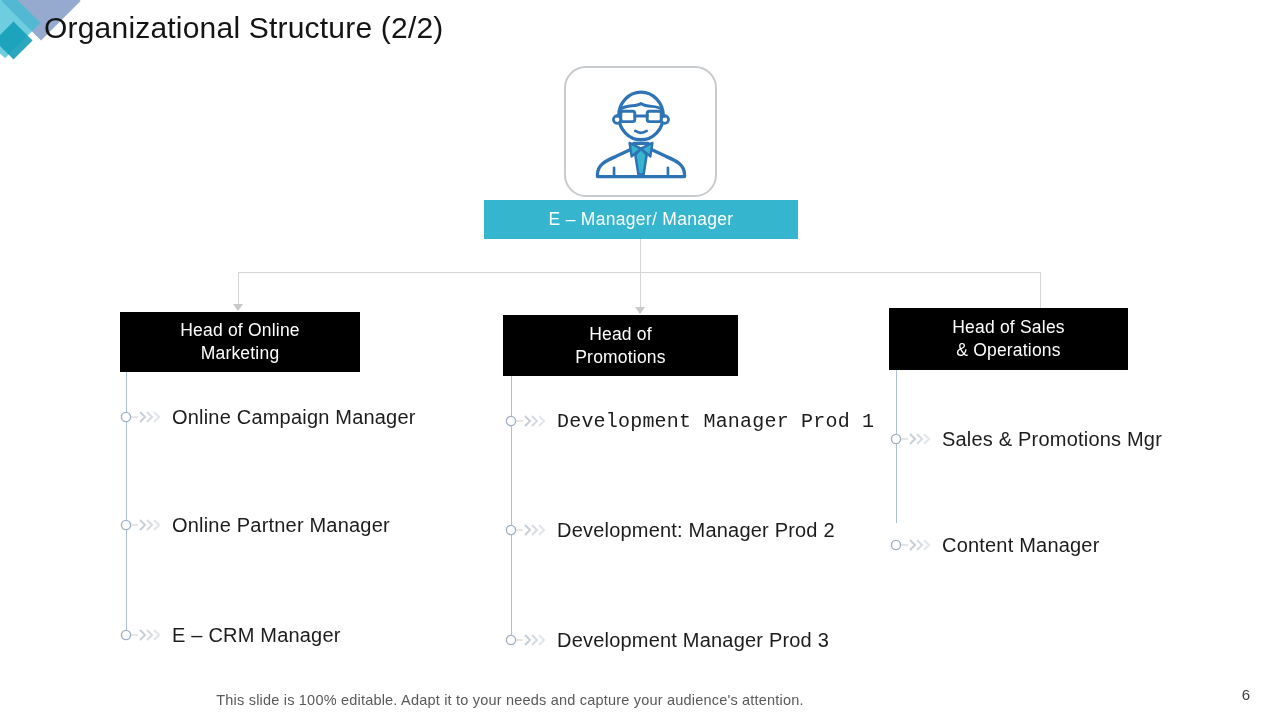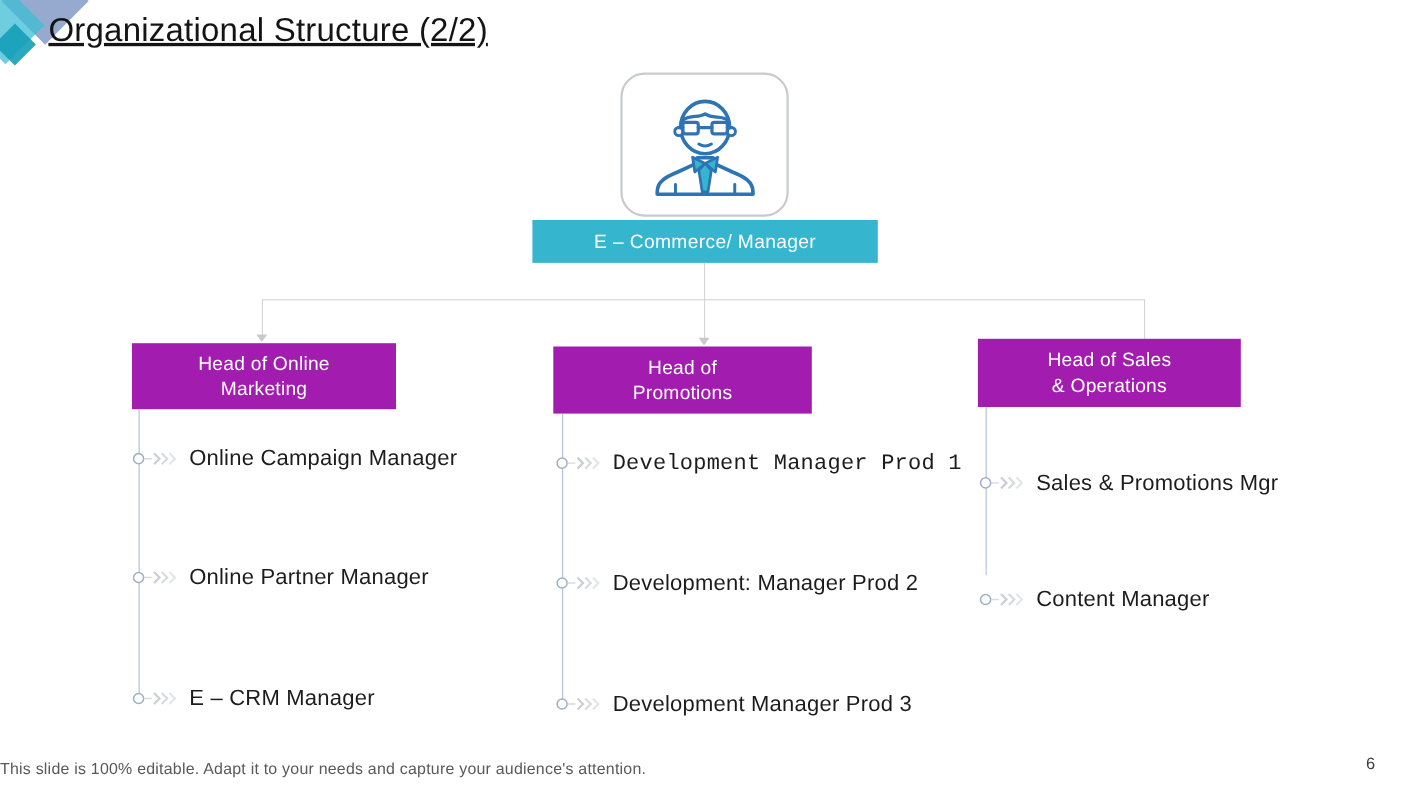--- a/index.html
+++ b/index.html
@@ -6,51 +6,51 @@
   html,body { width:1280px; height:720px; }
   body { font-family:"Liberation Sans", sans-serif; background:#ffffff; overflow:hidden; }
   .slide { position:relative; width:1280px; height:720px; background:#ffffff; overflow:hidden; }
 
   
   .deco { position:absolute; transform:rotate(45deg); }
   .deco-steel { left:13px; top:-27px; width:56px; height:56px; background:rgba(134,158,199,0.88); }
   .deco-teal  { left:-20px; top:-2px; width:50px; height:50px; background:rgba(62,189,212,0.75); }
   .deco-dark  { left:0px;  top:27px; width:27px; height:27px; background:rgba(20,158,184,0.9); }
 
-  .title { position:absolute; left:44px; top:11px; font-size:30px; color:#141414; letter-spacing:0.2px; white-space:nowrap;text-decoration:underline; }
+  .title { position:absolute; left:44px; top:11px; font-size:30px; color:#141414; letter-spacing:0.2px; white-space:nowrap; }
 
   
   .avatar-card { position:absolute; left:564px; top:66px; width:153px; height:131px;
     background:#fff; border:2px solid #c7cbce; border-radius:22px;
     display:flex; align-items:center; justify-content:center; }
 
   .banner { position:absolute; left:484px; top:200px; width:314px; height:39px;
     background:#35b6ce; color:#ffffff; font-size:17.5px; letter-spacing:0.3px;
     display:flex; align-items:center; justify-content:center; white-space:nowrap; }
 
   
   .cline { position:absolute; background:#d4d4d4; }
   .arrow-down { position:absolute; width:0; height:0;
     border-left:5px solid transparent; border-right:5px solid transparent;
     border-top:7px solid #c9c9c9; }
 
-  .bluebox { position:absolute; background:#a21caf; color:#ffffff;
+  .bluebox { position:absolute; background:#000000; color:#ffffff;
     display:flex; flex-direction:column; align-items:center; justify-content:center;
     font-size:17.5px; line-height:23px; text-align:center; letter-spacing:0.2px; }
   .box-1 { left:120px; top:312px; width:240px; height:60px; }
   .box-2 { left:503px; top:315px; width:235px; height:61px; }
   .box-3 { left:889px; top:308px; width:239px; height:62px; }
 
   .col-line { position:absolute; width:1px; background:#aebfd4; }
 
   .report-row { position:absolute; height:22px; display:flex; align-items:center; }
   .report-row svg { display:block; flex:0 0 auto; }
   .report-label { margin-left:7px; font-size:20px; color:#1c1c1c; white-space:nowrap; letter-spacing:0.2px; }
 
-  .footer { position:absolute; left:0; top:692px; width:1020px; text-align:left;
+  .footer { position:absolute; left:0; top:692px; width:1020px; text-align:center;
     color:#595959; font-size:14.5px; letter-spacing:0.2px; }
   .page-num { position:absolute; left:1226px; top:686px; width:40px; text-align:center;
     color:#3d3d3d; font-size:15px; }
 </style>
 </head>
 <body>
 
 <div class="slide">
 
   <div>
@@ -85,21 +85,21 @@
         <rect x="61" y="30" width="13.5" height="10" rx="2" stroke-width="2.8"></rect>
         <path d="M49 34.5 L61 34.5" stroke-width="2.8"></path>
         <path d="M35.5 34.5 L31.5 34.5" stroke-width="2.8"></path>
         <path d="M74.5 34.5 L78.5 34.5" stroke-width="2.8"></path>
 
         <path d="M49.5 49 Q55 52.5 60.5 49" stroke-width="2.6"></path>
       </g>
     </svg>
   </div>
 
-  <div class="banner">E – Commerce/ Manager</div>
+  <div class="banner">E – Manager/ Manager</div>
 
   <div class="cline" style="left:640px; top:239px; width:1px; height:33px;"></div>
   <div class="cline" style="left:238px; top:272px; width:803px; height:1px;"></div>
   <div class="cline" style="left:238px; top:272px; width:1px; height:33px;"></div>
   <div class="cline" style="left:640px; top:272px; width:1px; height:36px;"></div>
   <div class="cline" style="left:1040px; top:272px; width:1px; height:36px;"></div>
   <div class="arrow-down" style="left:233px; top:304px;"></div>
   <div class="arrow-down" style="left:635px; top:307px;"></div>
 
   <div class="bluebox box-1">

